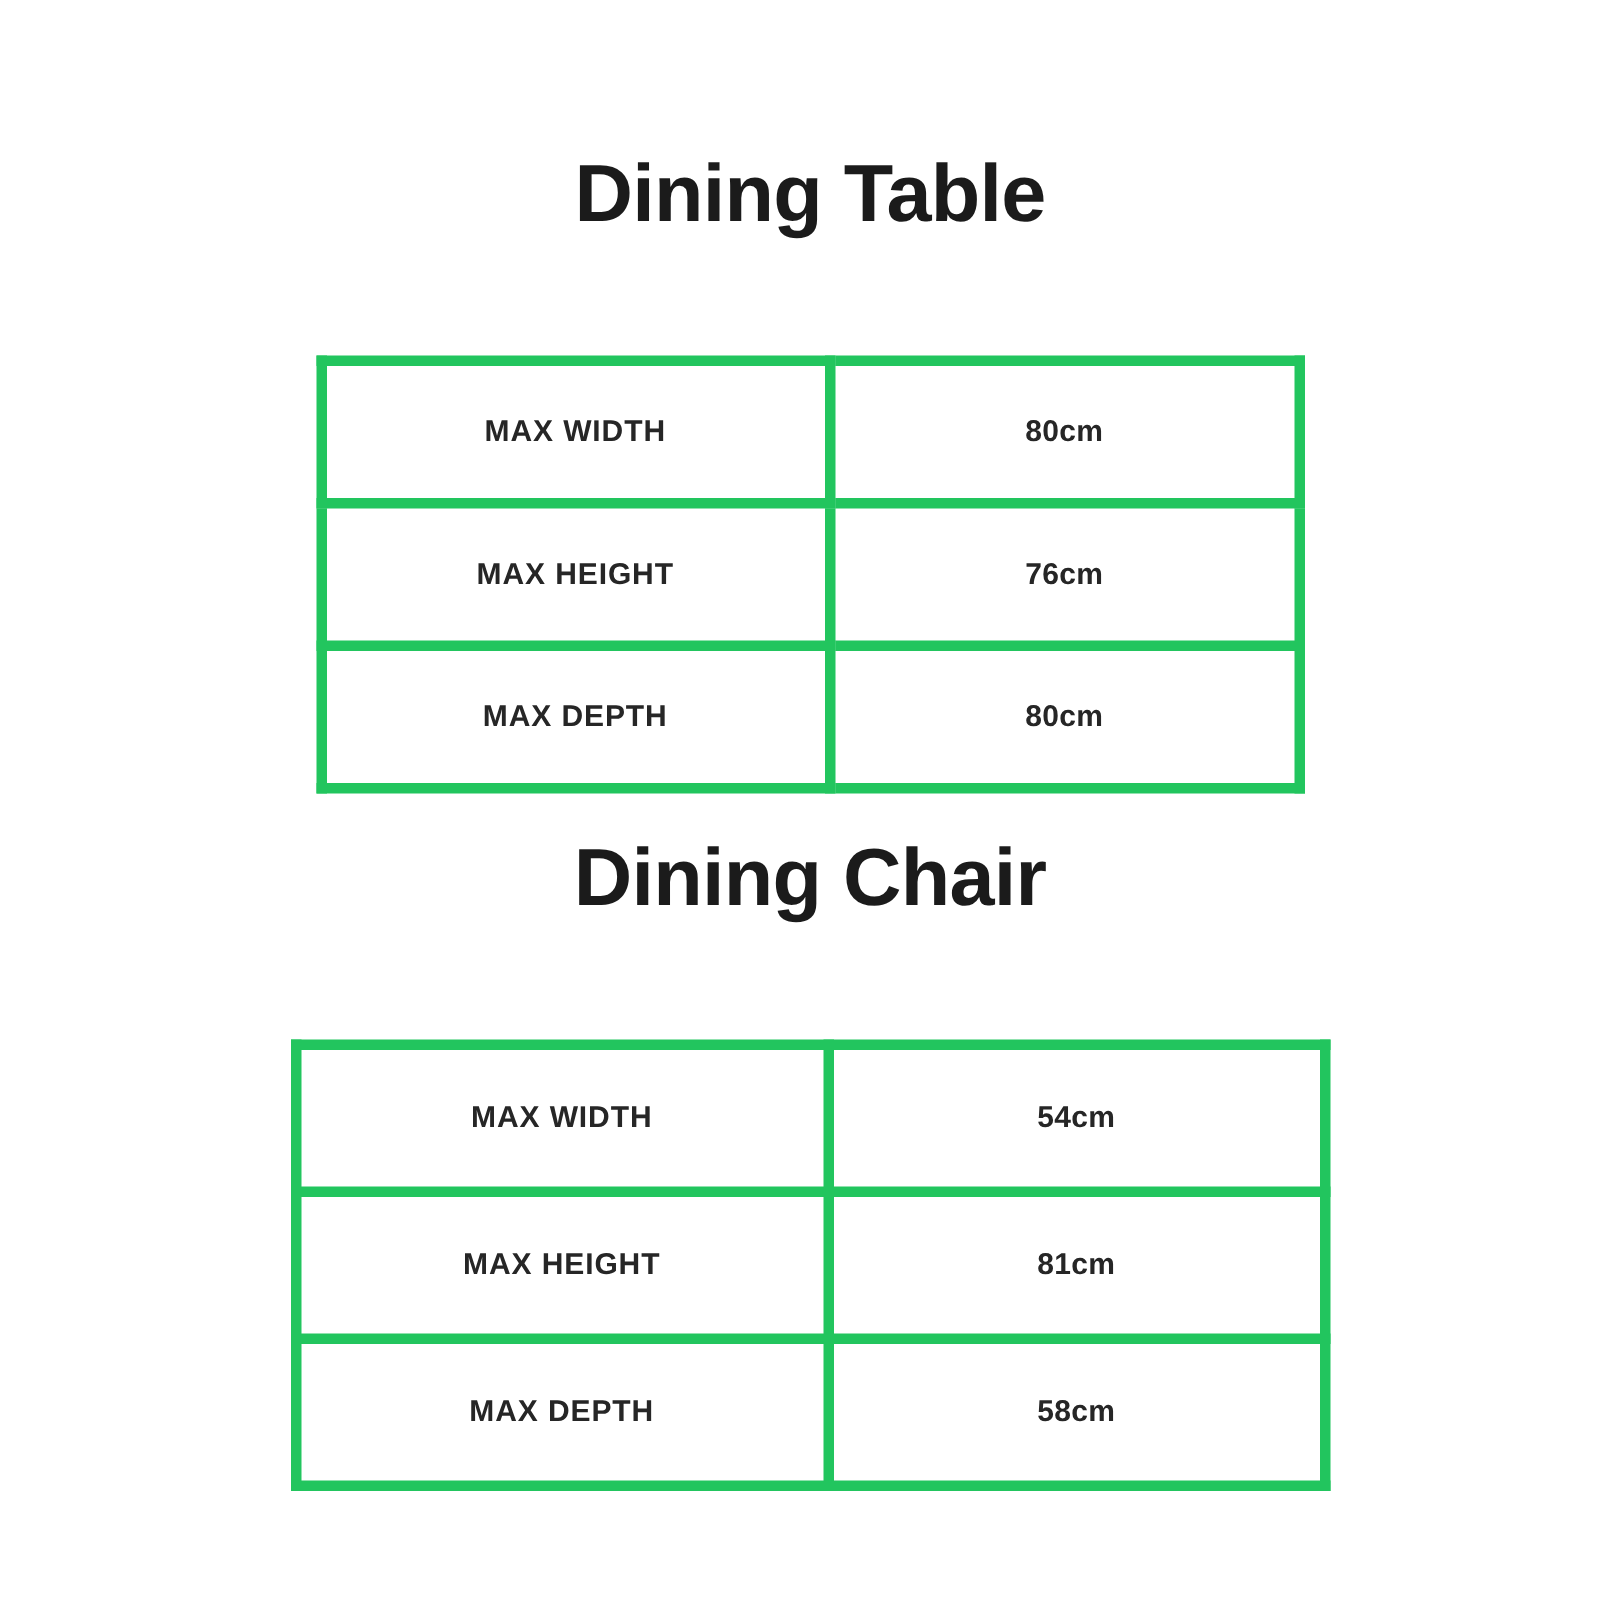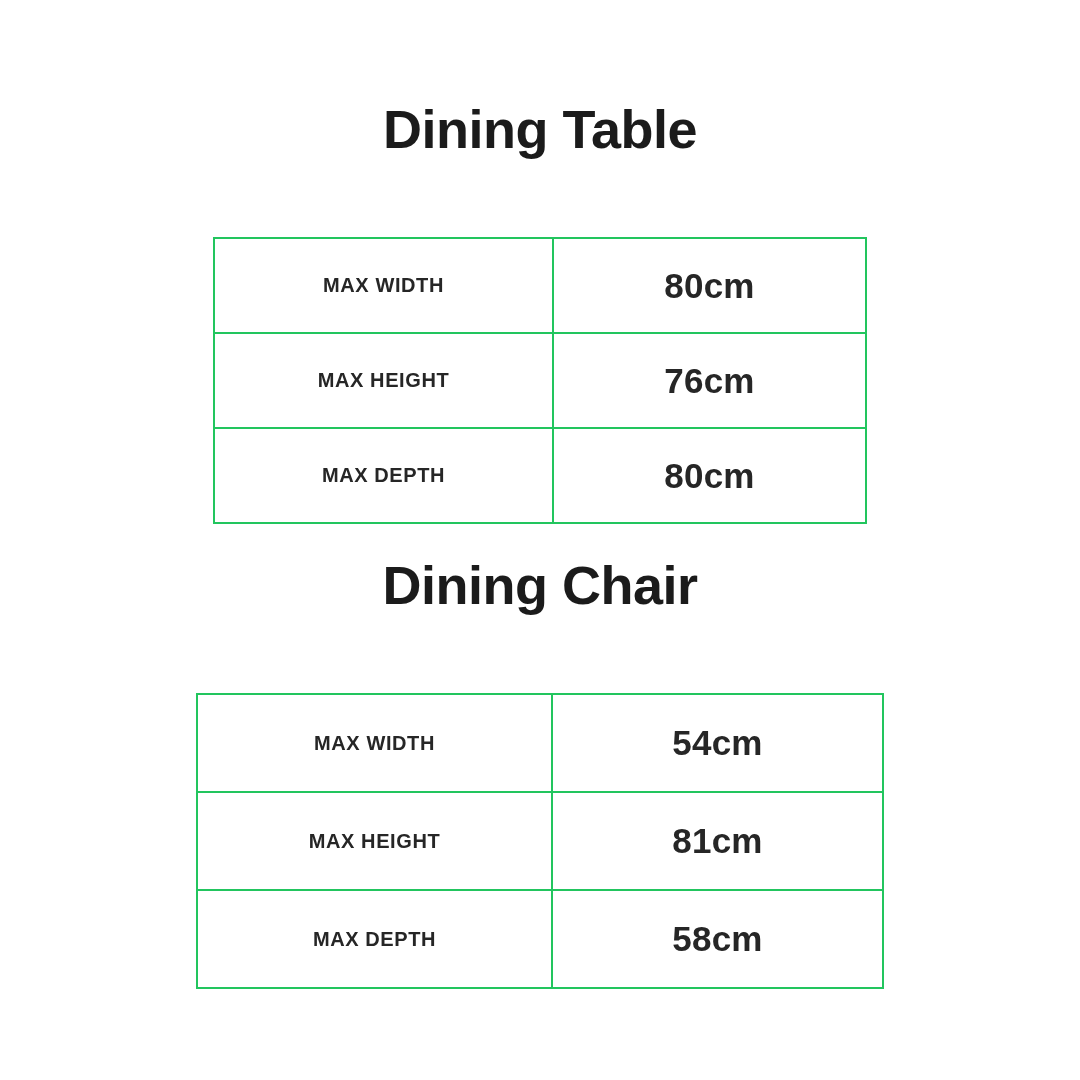--- a/index.html
+++ b/index.html
@@ -30,32 +30,32 @@
     letter-spacing: -0.5px;
     color: #1b1b1b;
     line-height: 1.1;
   }
 
   table.spec {
     border-collapse: collapse;
     table-layout: fixed;
   }
   table.spec td {
-    border: 2px solid #22c55e;
+    border: 7px solid #22c55e;
     text-align: center;
     vertical-align: middle;
     color: #262626;
   }
   td.label {
     font-size: 20px;
     font-weight: bold;
     letter-spacing: 0.6px;
   }
   td.value {
-    font-size: 35px;
+    font-size: 20px;
     font-weight: bold;
     letter-spacing: 0.2px;
   }
 
   
   #table-section { top: 100px; }
   #table-section .section-title { margin-bottom: 0; }
   #table-wrap { margin-top: 78px; display: flex; justify-content: center; }
   #table-wrap table.spec { width: 652px; }
   #table-wrap col.c1 { width: 339px; }

